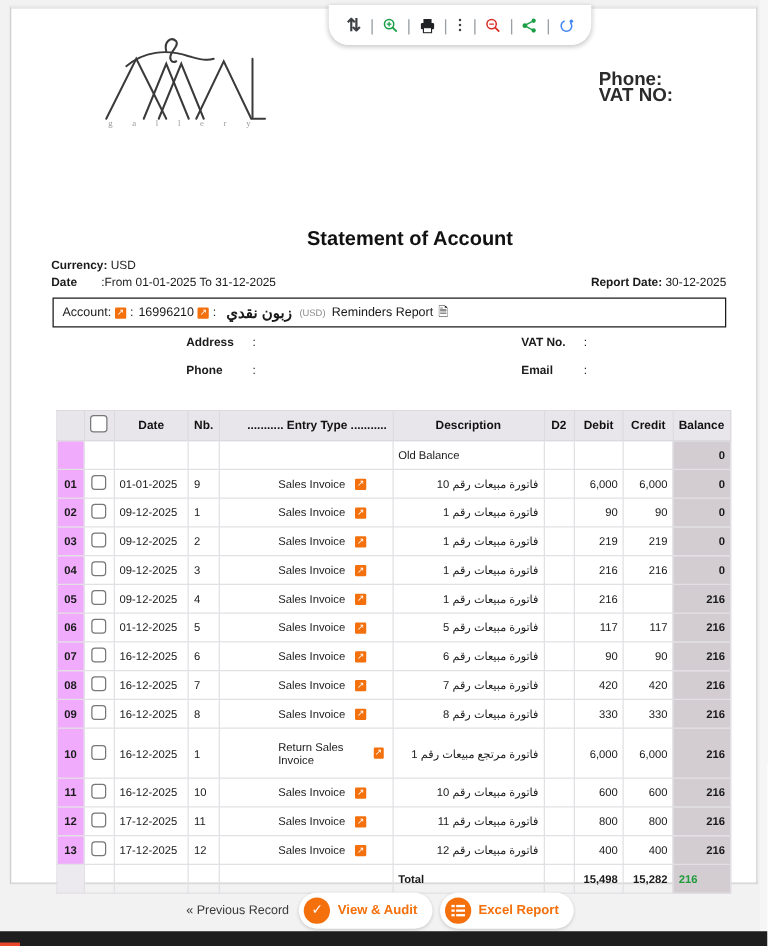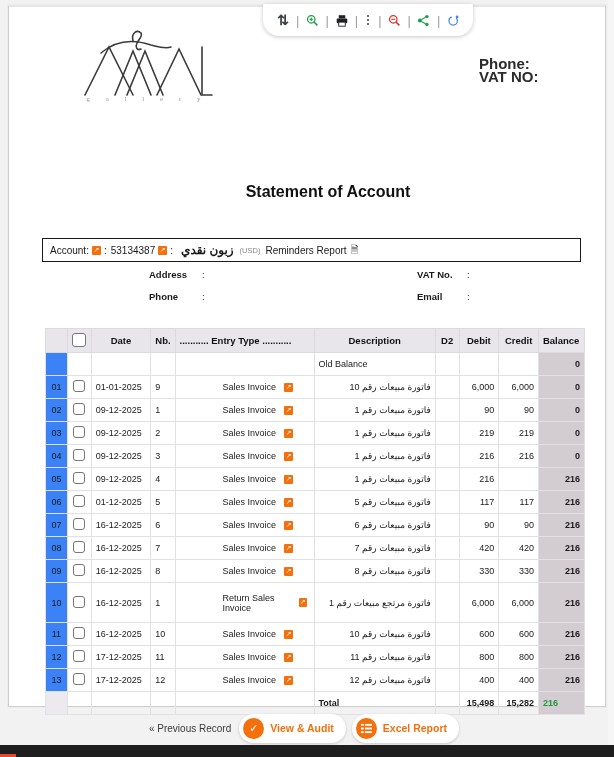--- a/index.html
+++ b/index.html
@@ -171,21 +171,21 @@
     height: 24px;
     padding: 0 4px;
     color: #111;
   }
   .tbl td {
     border: 1px solid #e2e0e4;
     height: 23px;
     padding: 1px 4px;
     vertical-align: middle;
   }
-  .c-idx { width: 22px; background: #3b82f6; text-align: center; font-weight: normal; font-size: 9px; }
+  .c-idx { width: 22px; background: #f0abfc; text-align: center; font-weight: bold; font-size: 9px; }
   .c-chk { width: 24px; text-align: center; }
   .c-date { width: 62px; text-align: left; padding-left: 5px; }
   .c-nb  { width: 24px; text-align: left; padding-left: 4px; }
   .c-type{ width: 142px; text-align: left; padding-left: 6px; }
   .c-desc{ width: 126px; text-align: right; direction: rtl; padding-right: 6px; }
   .c-d2  { width: 24px; }
   .c-deb { width: 40px; text-align: right; }
   .c-cre { width: 40px; text-align: right; }
   .c-bal { width: 46px; text-align: right; background: #d3cdd1; font-weight: bold; padding-right: 6px; }
   thead .c-bal { background: #e8e6ea; }
@@ -278,26 +278,36 @@
       <div class="logo-sub">g a l l e r y</div>
     </div>
 
     <div class="hdr-right">
       <div>Phone:</div>
       <div>VAT NO:</div>
     </div>
 
     <div class="title">Statement of Account</div>
 
+    <div class="meta">
+      <div class="row">
+        <b>Currency:</b>
+        <span>USD</span>
+      </div>
+      <div class="row">
+        <b class="lbl-date">Date</b><span>:From 01-01-2025 To 31-12-2025</span>
+        <span class="rpt"><b>Report Date:</b> <span>30-12-2025</span></span>
+      </div>
+    </div>
 
     <div class="acct-box">
       <span>Account:</span>
       <span class="ext-ico">↗</span>
       <span>:</span>
-      <span style="margin-left:4px">53134387</span>
+      <span style="margin-left:4px">16996210</span>
       <span class="ext-ico">↗</span>
       <span>:</span>
       <span class="ar" style="margin-left:8px">زبون نقدي</span>
       <span class="cur-small">(USD)</span>
       <span class="rem">Reminders Report</span>
       <span class="doc-ico">🗎</span>
     </div>
 
     <div class="addr">
       <div class="ln">
@@ -314,21 +324,21 @@
       </div>
     </div>
 
     <table class="tbl">
       <thead>
         <tr>
           <th class="c-idx"></th>
           <th class="c-chk"><span class="chk hdr"></span></th>
           <th class="c-date" style="text-align:center">Date</th>
           <th class="c-nb" style="text-align:center">Nb.</th>
-          <th class="c-type" style="text-align:left">........... Entry Type ...........</th>
+          <th class="c-type" style="text-align:right">........... Entry Type ...........</th>
           <th class="c-desc" style="text-align:center;direction:ltr">Description</th>
           <th class="c-d2">D2</th>
           <th class="c-deb" style="text-align:center">Debit</th>
           <th class="c-cre" style="text-align:center">Credit</th>
           <th class="c-bal" style="text-align:left">Balance</th>
         </tr>
       </thead>
       <tbody id="tbody">
           <tr>
             <td class="c-idx"></td>

